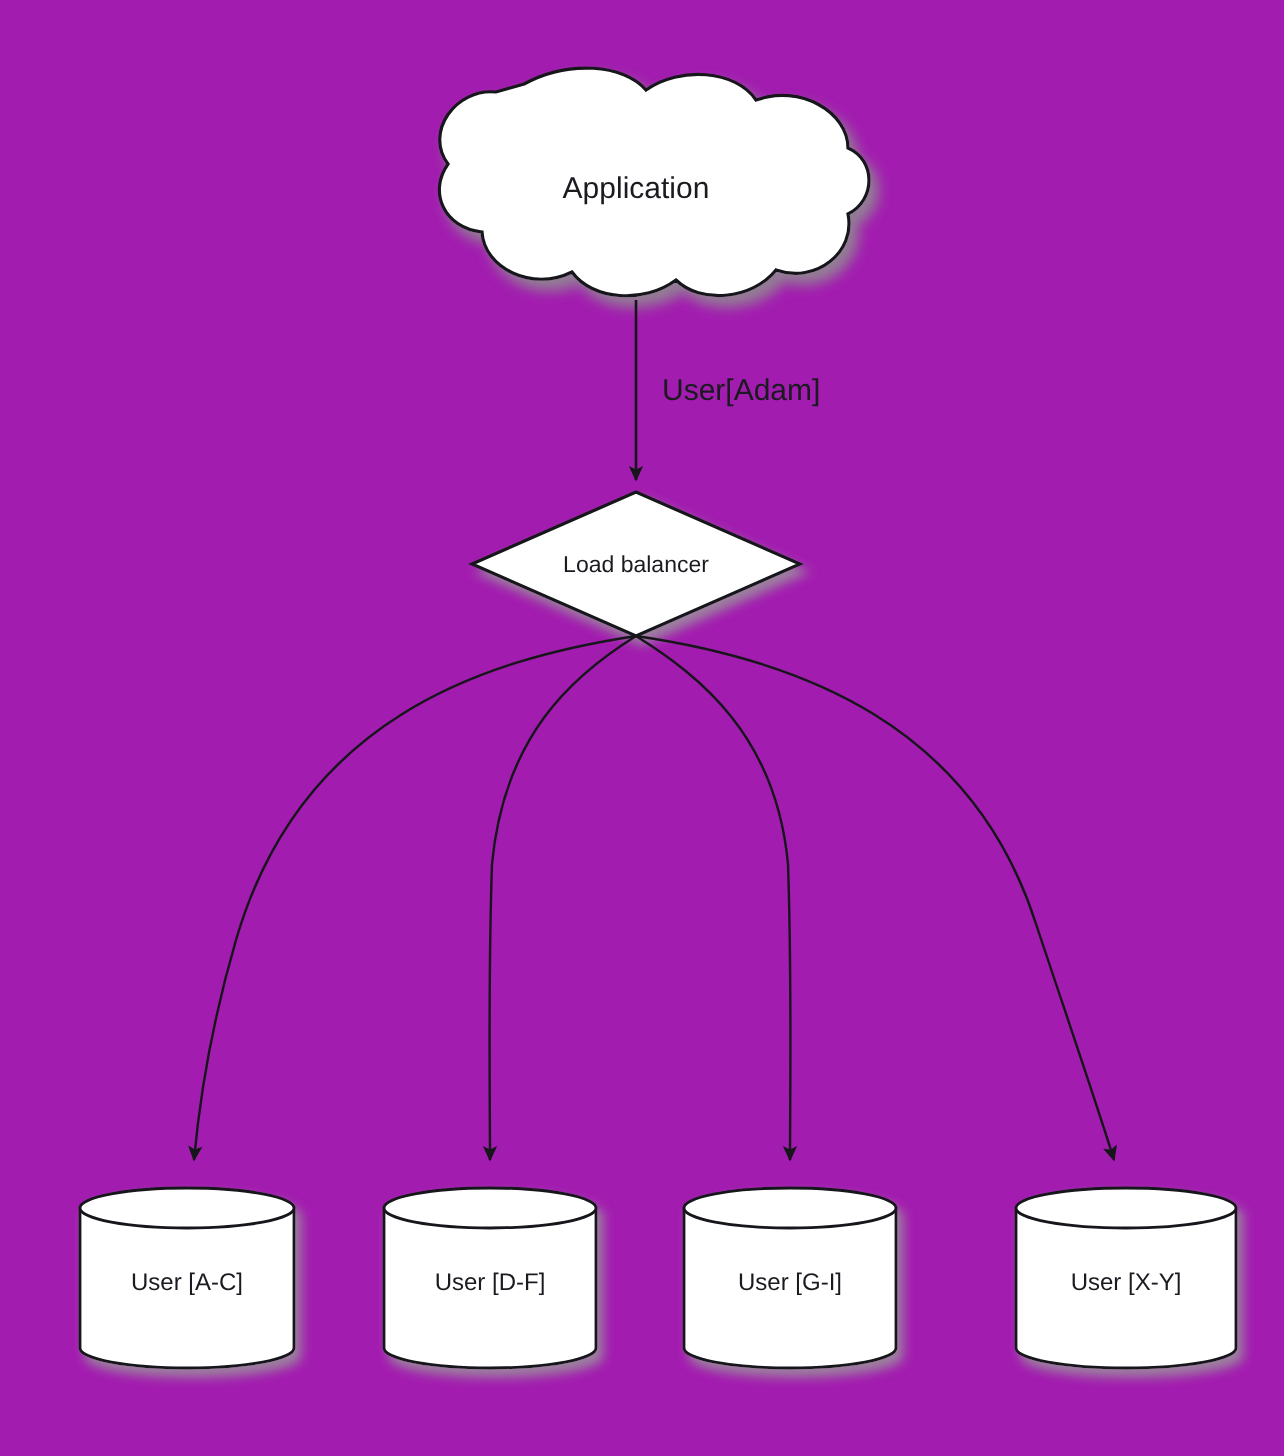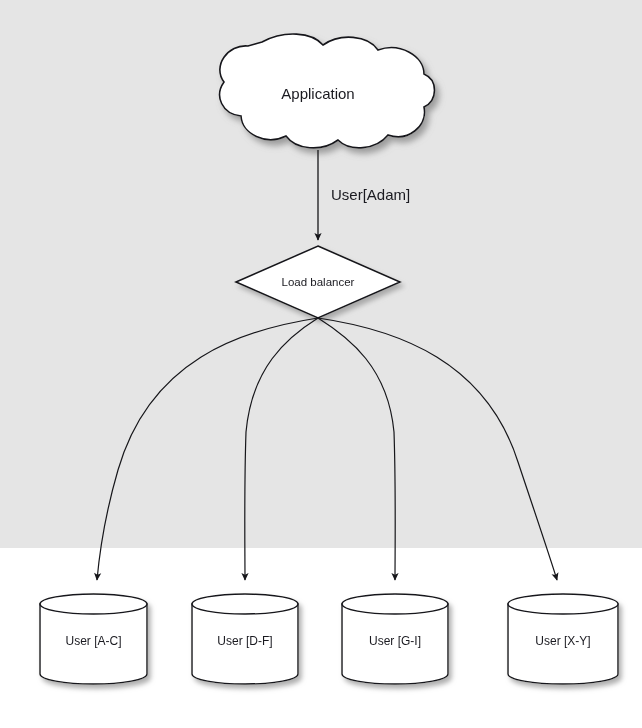--- a/index.html
+++ b/index.html
@@ -9,22 +9,22 @@
   }
   body {
     width: 642px;
     height: 728px;
     font-family: "Liberation Sans", sans-serif;
     overflow: hidden;
   }
   #diagram-canvas {
     position: relative;
     width: 642px;
-    height: 548px;
-    background: #e5e5e5;
+    height: 728px;
+    background: #a21caf;
     text-align: right;
   }
   #diagram-svg {
     position: absolute;
     top: 0;
     left: 0;
     width: 642px;
     height: 728px;
     display: block;
   }

